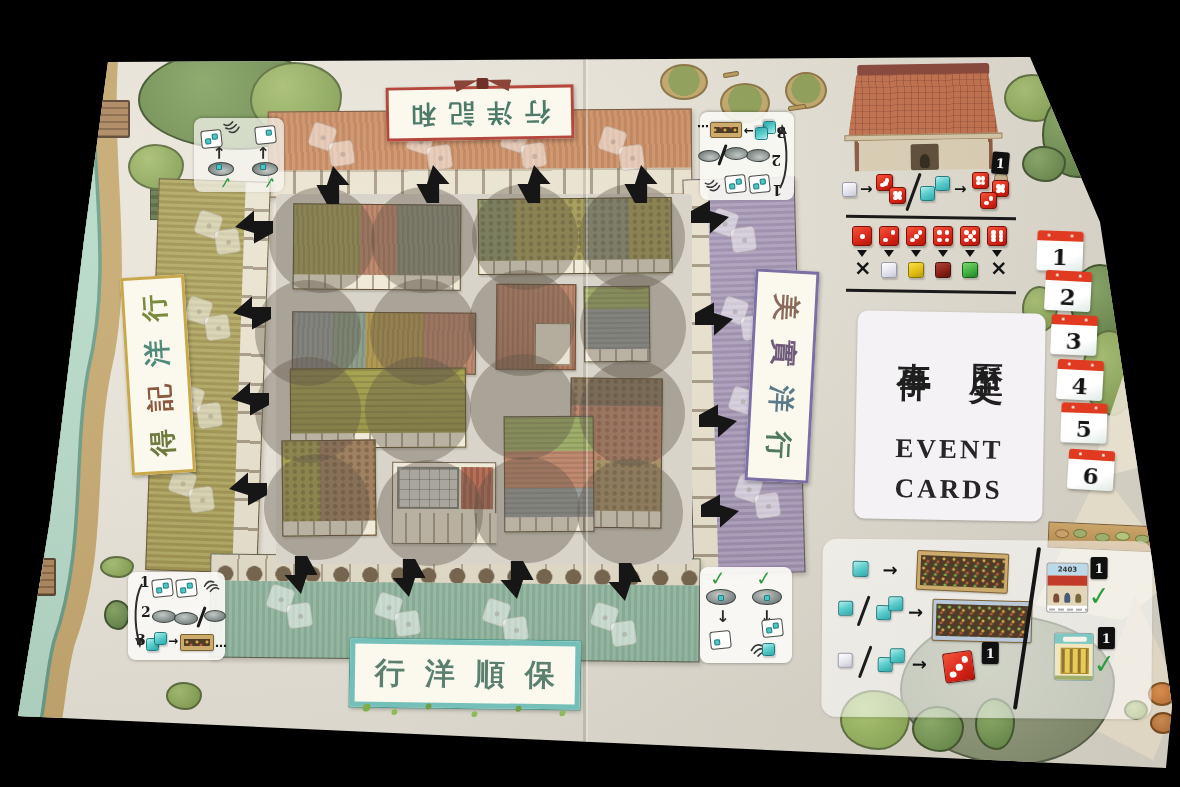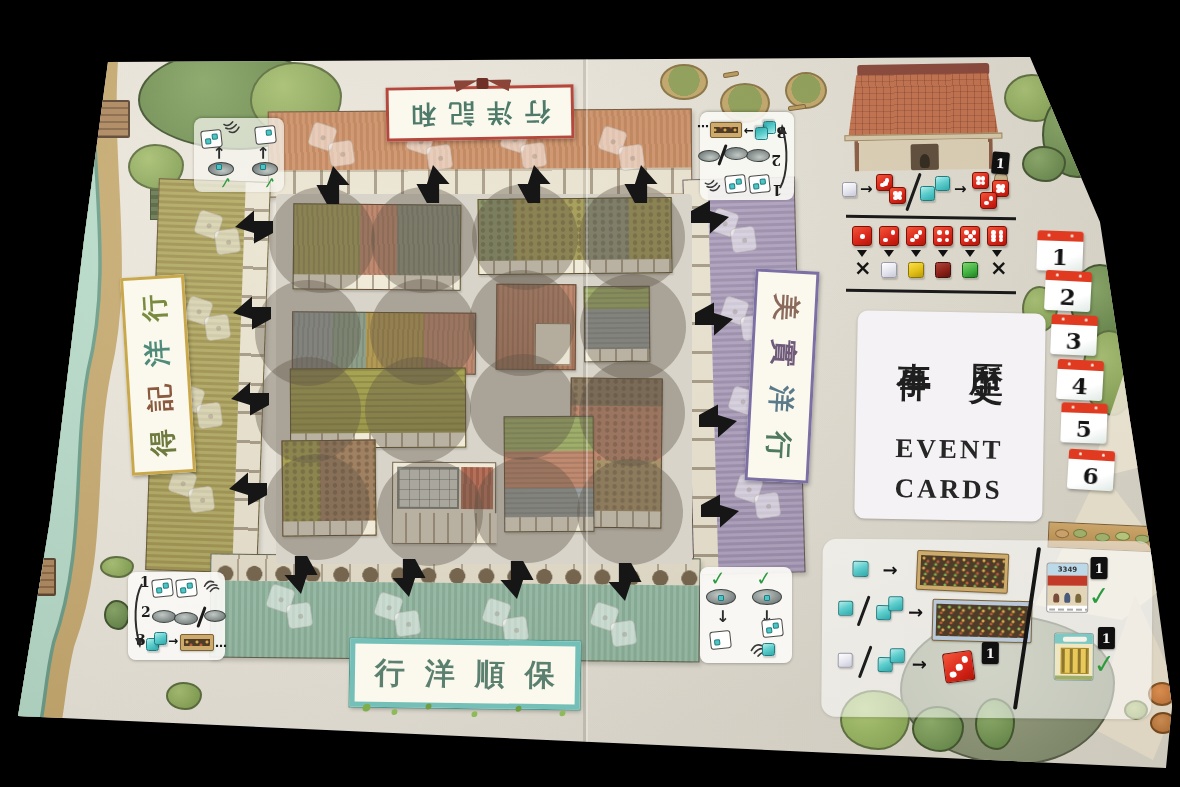--- a/index.html
+++ b/index.html
@@ -600,21 +600,21 @@
     <span class="rdie s30" style="left:122px;top:112px;transform:rotate(-8deg)">
         <i class="p-b"></i>
         <i class="p-e"></i>
         <i class="p-c"></i>
       </span>
     <span class="btile" style="left:160px;top:102px">
         <span>1</span>
       </span>
     <div class="abs" style="left:203px;top:6px;width:4px;height:164px;background:#151515;border-radius:2px;transform:rotate(8deg)"></div>
     <div class="abs" style="left:224px;top:22px;width:42px;height:50px;background:#e3d5b8;border:1px solid #9aa0a8;border-radius:3px;overflow:hidden">
-      <div style="height:12px;background:#bcd9ea;text-align:center;font:700 7px 'DejaVu Sans',sans-serif;color:#333;line-height:12px">3349</div>
+      <div style="height:12px;background:#bcd9ea;text-align:center;font:700 7px 'DejaVu Sans',sans-serif;color:#333;line-height:12px">2403</div>
       <div style="height:10px;background:#c23b28"></div>
       <div style="position:relative;height:20px">
         <span class="abs" style="left:6px;top:8px;width:6px;height:9px;border-radius:50% 50% 20% 20%;background:#7a4a3a"></span>
         <span class="abs" style="left:17px;top:7px;width:6px;height:10px;border-radius:50% 50% 20% 20%;background:#4a5a7a"></span>
         <span class="abs" style="left:28px;top:8px;width:6px;height:9px;border-radius:50% 50% 20% 20%;background:#7a6a3a"></span>
       </div>
       <div style="height:8px;background:#fff;background-image:repeating-linear-gradient(90deg,#aaa 0 6px,transparent 6px 9px);background-size:100% 2px;background-position:2px 3px;background-repeat:no-repeat"></div>
     </div>
     <span class="btile" style="left:268px;top:16px">
         <span>1</span>

